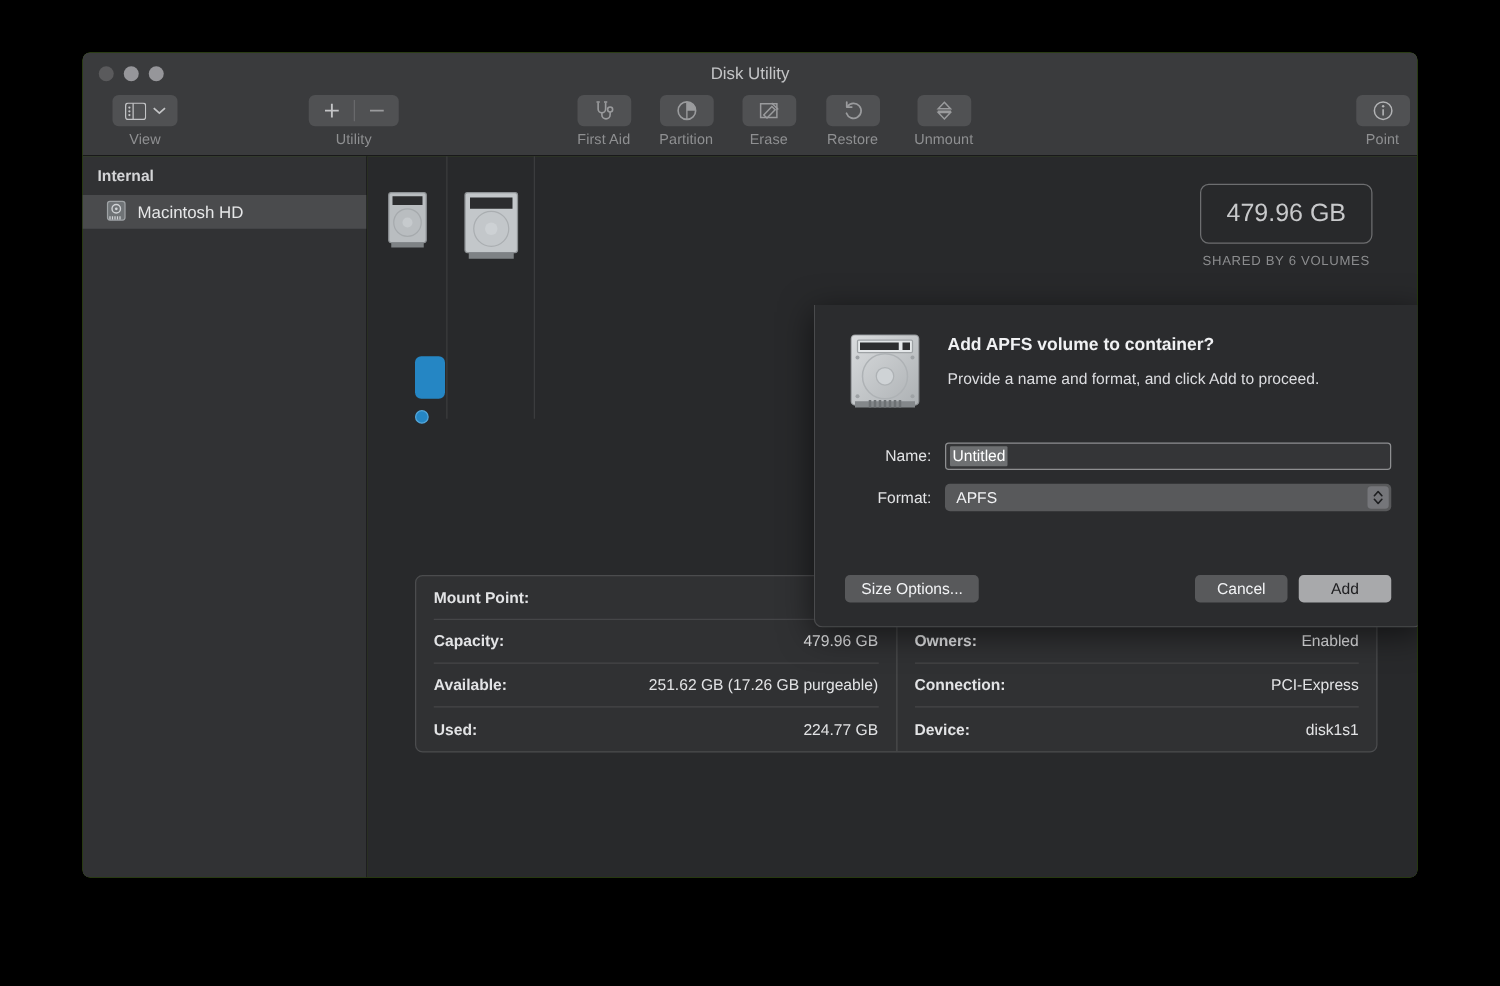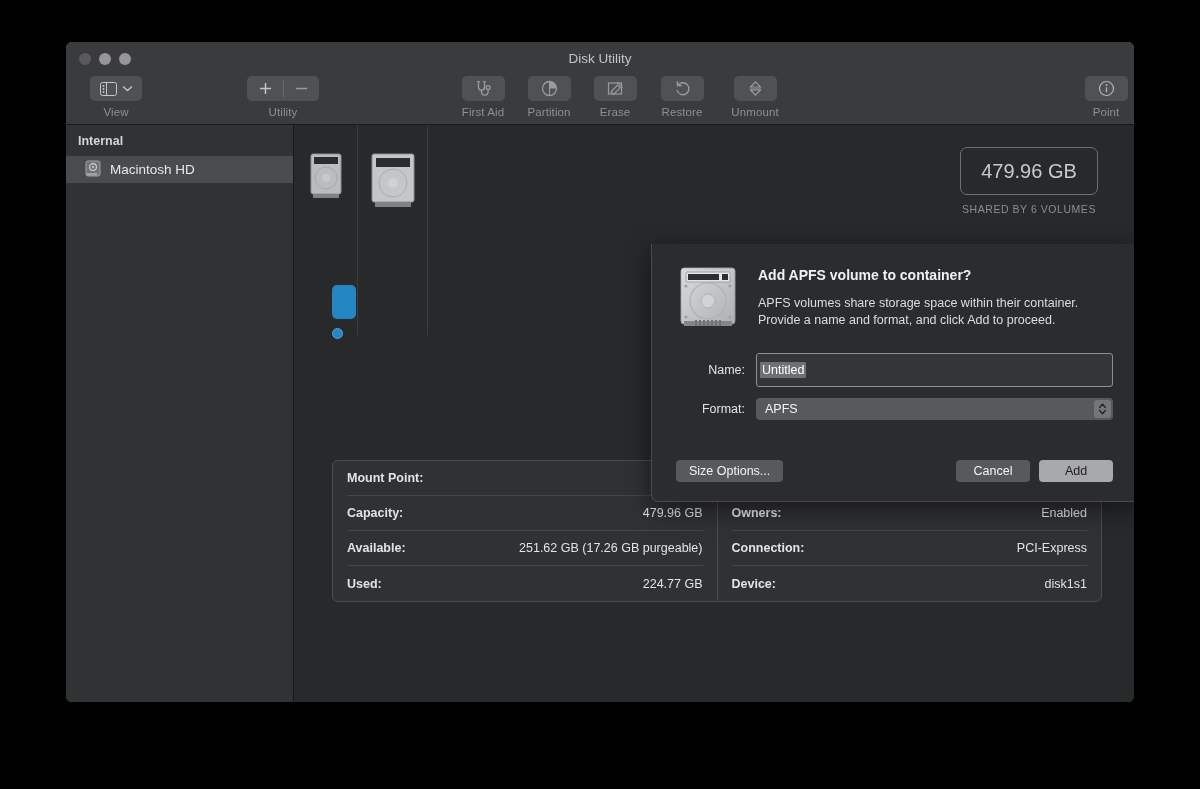--- a/index.html
+++ b/index.html
@@ -289,21 +289,21 @@
   }
   .form-label {
     width: 80px;
     text-align: right;
     padding-right: 11px;
     font-size: 12.5px;
     color: #e2e3e5;
   }
   #name-field {
     flex: 1;
-    height: 34px;
+    height: 22px;
     background: #343537;
     border: 1px solid #8e8f91;
     border-radius: 3px;
     display: flex;
     align-items: center;
     padding: 4px 3px;
   }
   #name-value {
     font-size: 12.5px;
     color: #ffffff;
@@ -639,21 +639,20 @@
                 <rect x="27" y="55" width="2" height="6"></rect>
                 <rect x="31" y="55" width="2" height="6"></rect>
                 <rect x="35" y="55" width="2" height="6"></rect>
                 <rect x="39" y="55" width="2" height="6"></rect>
                 <rect x="43" y="55" width="2" height="6"></rect>
               </g>
             </svg>
           </div>
           <div id="sheet-text">
             <div id="sheet-title">Add APFS volume to container?</div>
-            <div class="sheet-msg">APFS volumes share storage space within their container.</div>
             <div class="sheet-msg">Provide a name and format, and click Add to proceed.</div>
           </div>
         </div>
 
         <div id="sheet-form">
           <div class="form-row">
             <span class="form-label">Name:</span>
             <div id="name-field" placeholder="Untitled">
               <span id="name-value">Untitled</span>
             </div>

